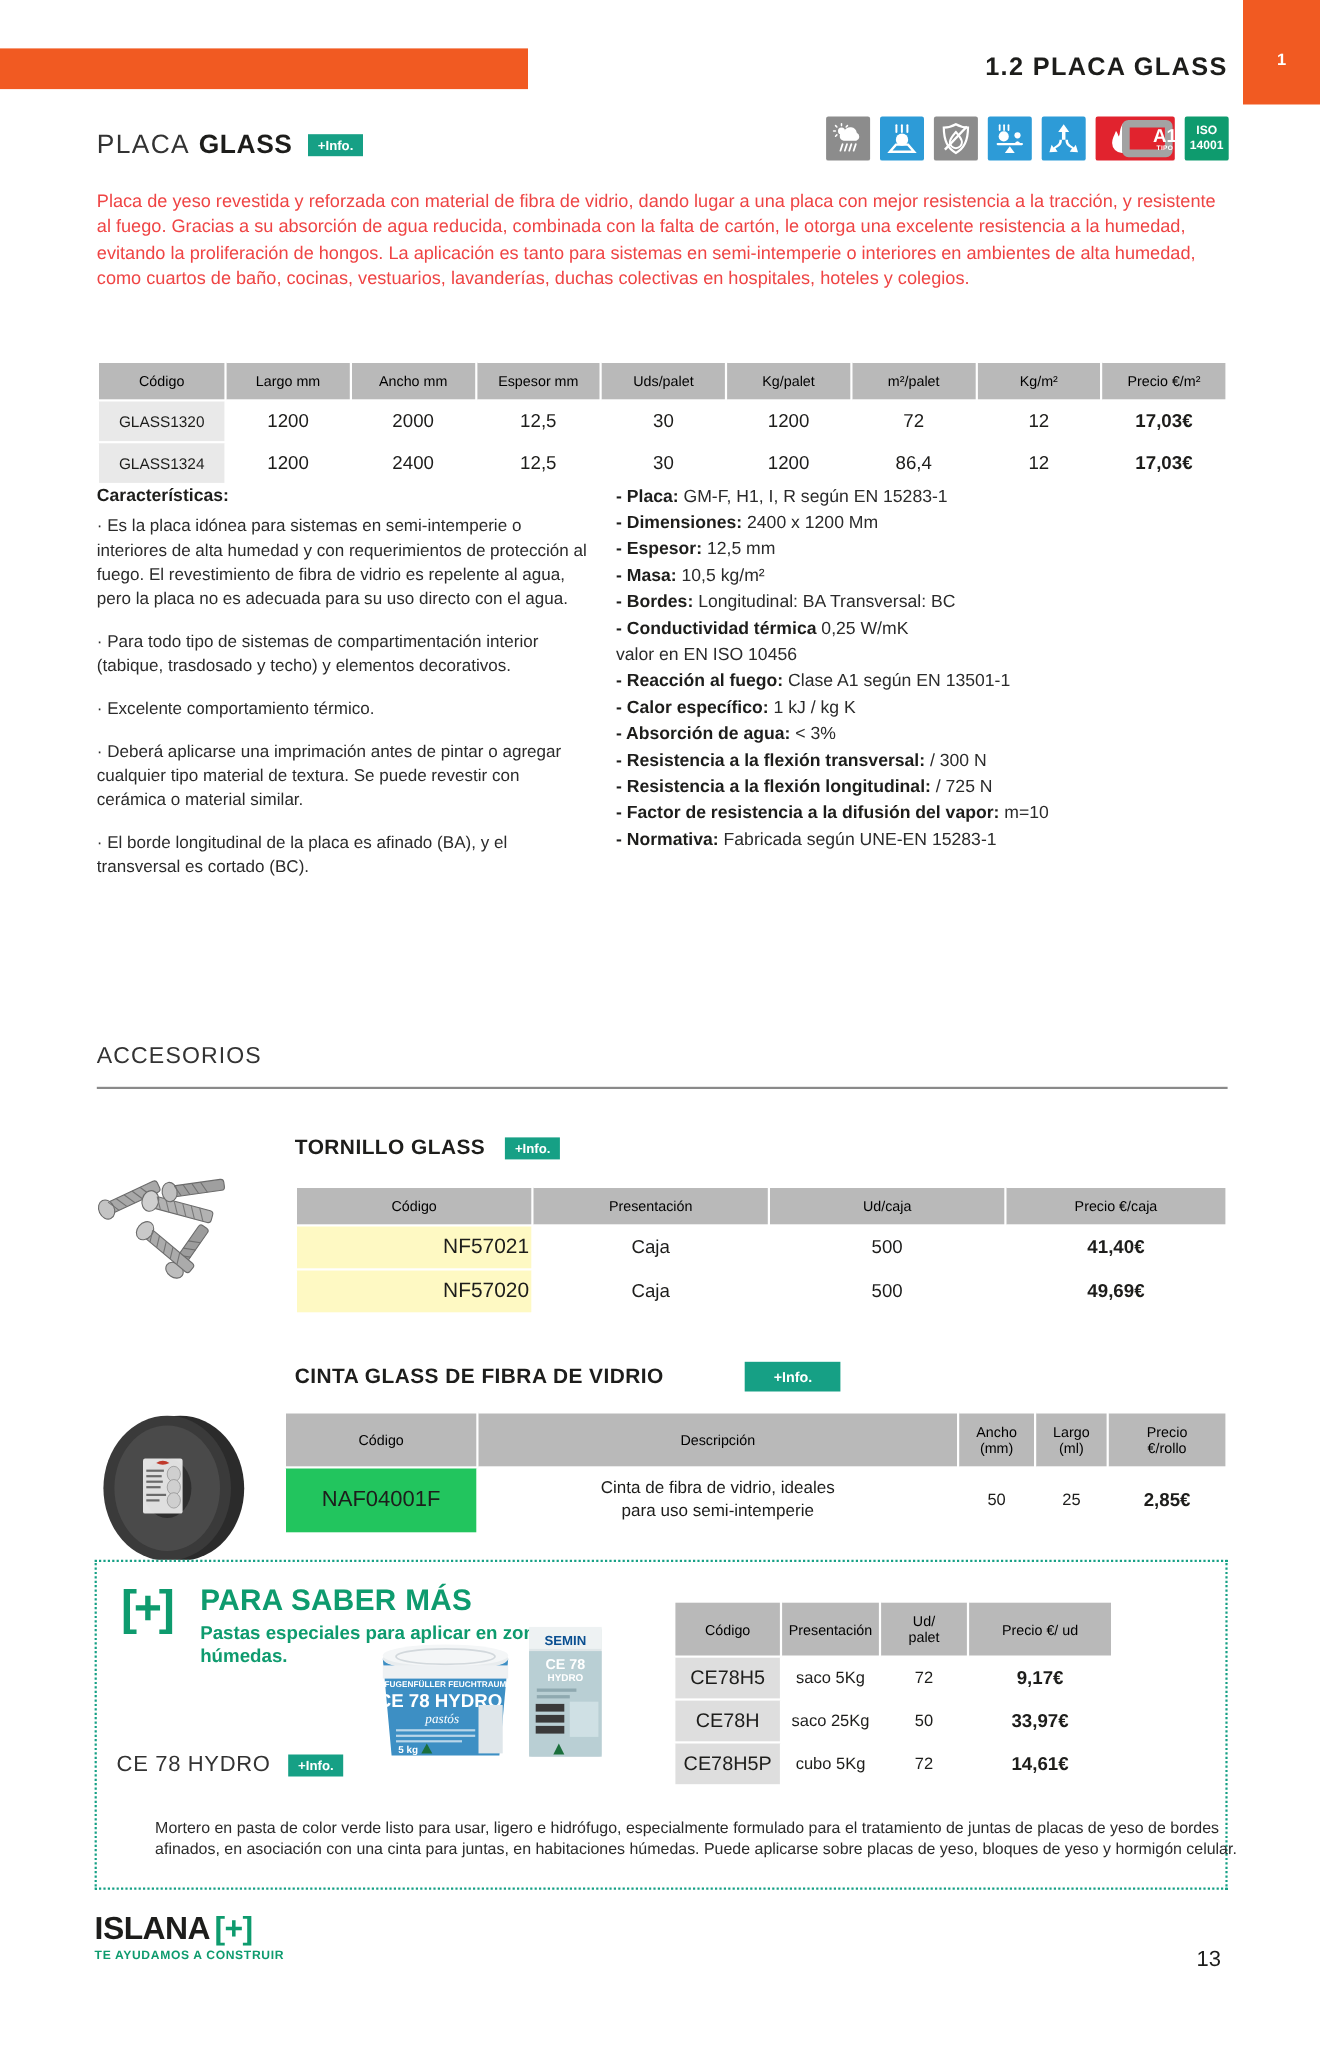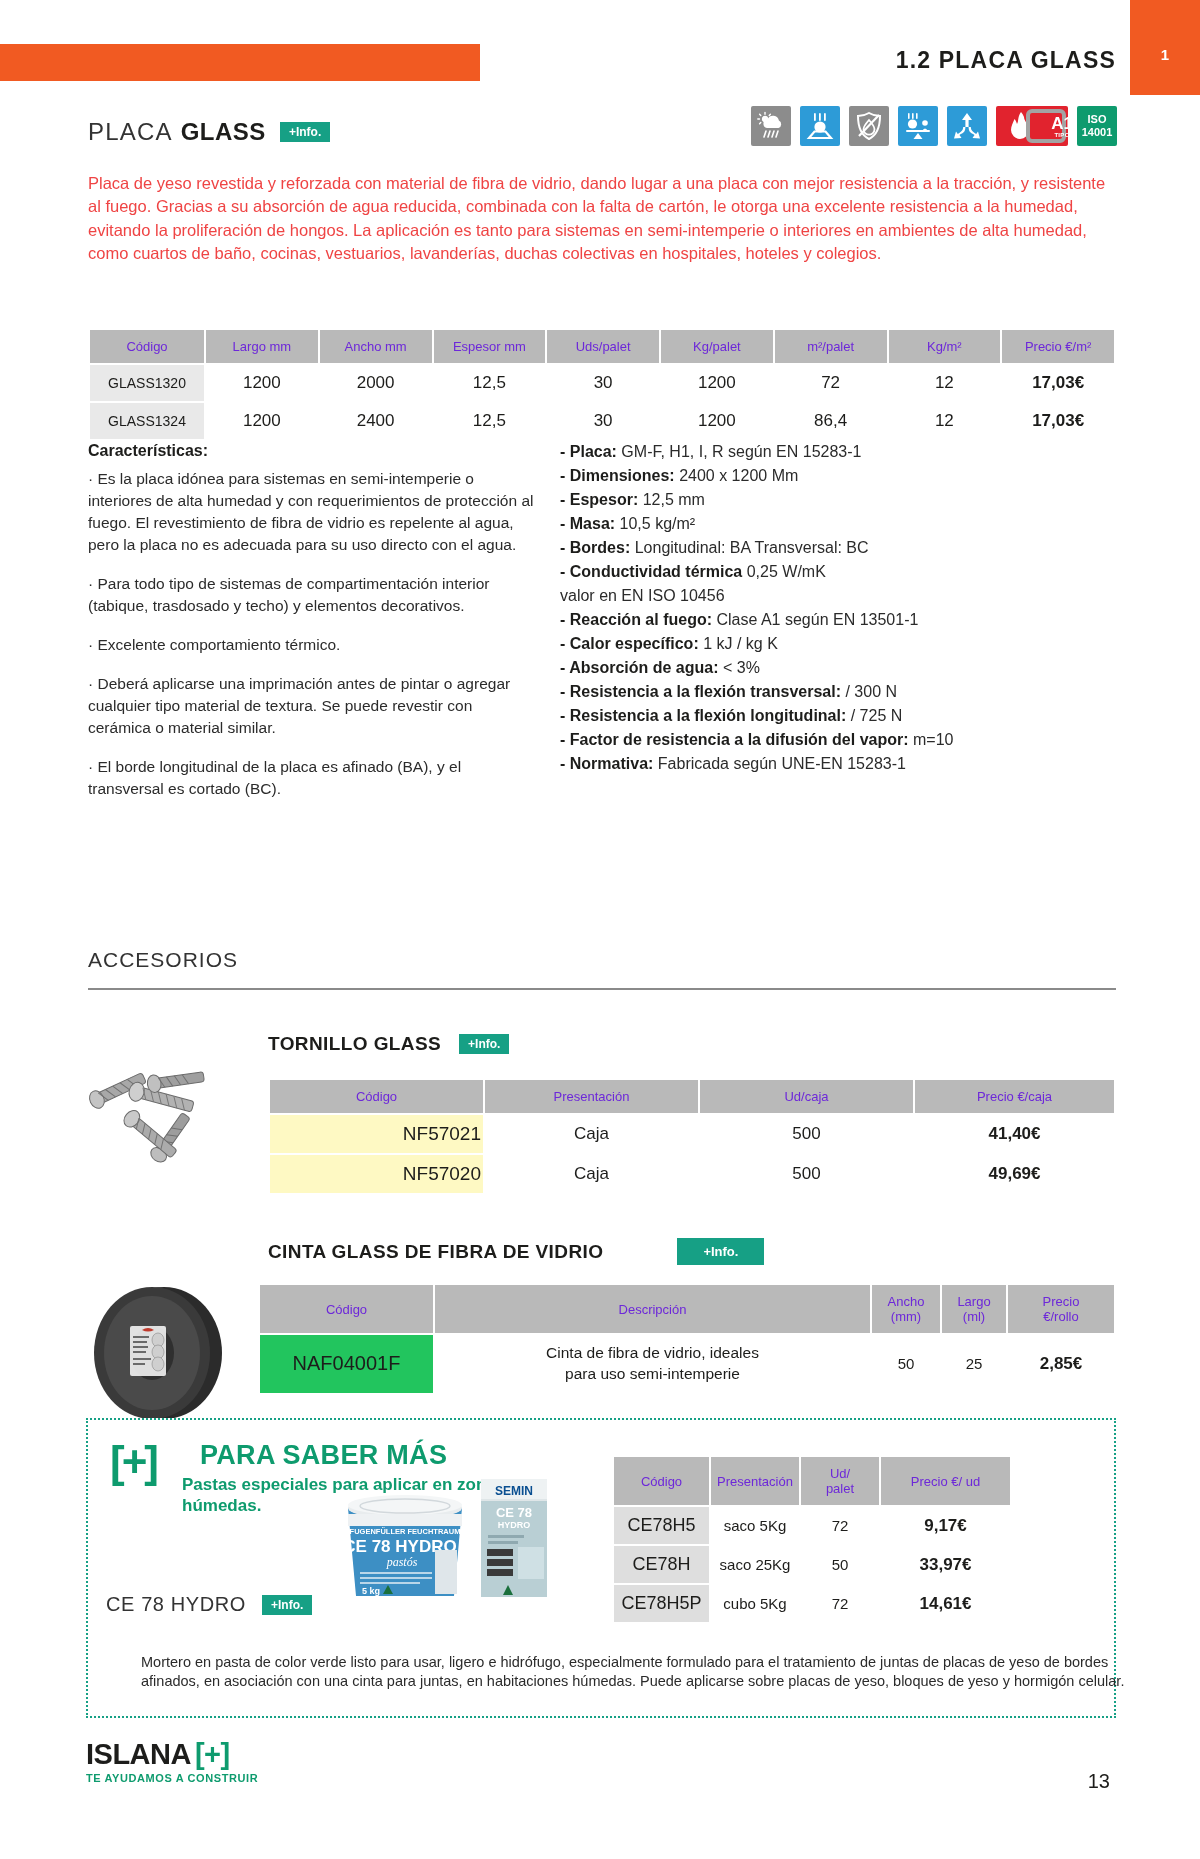--- a/index.html
+++ b/index.html
@@ -55,21 +55,21 @@
     display: flex; align-items: center; justify-content: center;
     position: relative;
   }
   .pic svg { display: block; }
   .pic.gray { background: #8c8c8c; }
   .pic.blue { background: #2d9bd7; }
   .pic.red  { background: #e1232e; width: 72px; }
   .pic.green{ background: #0e9b6e; }
   .a1chip {
     position:absolute; right:2px; top:3px; width:34px; height:34px;
-    background:#e1232e; border:4px solid #a3a3a3; border-radius:6px;
+    background:#e1232e; border:7px solid #a3a3a3; border-radius:6px;
     color:#fff; display:flex; flex-direction:column; align-items:center; justify-content:center;
     line-height:1;
     padding-left:32px;
   }
   .a1chip .big { font-size:17px; font-weight:bold; }
   .a1chip .sm { font-size:6px; font-weight:bold; letter-spacing:.3px; }
   .isochip { color:#fff; font-size:11px; font-weight:bold; text-align:center; line-height:1.15; }
 
   
   .intro {
@@ -77,21 +77,21 @@
     font-size: 16.5px; line-height: 1.42; color: #ef4444;
   }
 
   
   table.grid { border-collapse: collapse; table-layout: fixed; }
   table.grid th, table.grid td {
     border: 2px solid #ffffff;
     text-align: center; vertical-align: middle;
   }
   table.grid th {
-    background: #b9b9b9; color: #6d28d9;
+    background: #b9b9b9; color: #000000;
     font-weight: normal; font-size: 13px; padding: 9px 2px;
   }
   table.grid td { background: #ffffff; font-size: 17px; padding: 8px 2px; }
   td.price { background: #e4e4e4; font-weight: bold; font-size: 19px; }
 
   
   .tbl-main { position: absolute; left: 88px; top: 328px; width: 1028px; }
   .tbl-main th:first-child, .tbl-main td:first-child { width: 116px; }
   .tbl-main td:first-child { font-size: 14px; background: #e9e9e9; }
 
@@ -152,21 +152,21 @@
     border: 2px dotted #16a085;
     background: #fff;
   }
   .plus-logo {
     position: absolute; left: 110px; top: 1440px;
     font-size: 44px; font-weight: bold; color: #0e9b6e; letter-spacing: -3px;
     line-height: 1;
   }
   .saber-t1 {
     position: absolute; left: 182px; top: 1440px;
-    font-size: 27px; font-weight: bold; color:#0e9b6e; letter-spacing: .3px; margin-left: 18px;
+    font-size: 27px; font-weight: bold; color:#0e9b6e; letter-spacing: .3px;
   }
   .saber-t2 {
     position: absolute; left: 182px; top: 1474px; width: 330px;
     font-size: 17px; font-weight: bold; color:#0e9b6e; line-height: 1.25;
   }
   .ce-label {
     position: absolute; left: 106px; top: 1593px;
     display: flex; align-items: center; gap: 16px;
   }
   .ce-label .nm { font-size: 20px; font-weight: 300; letter-spacing: .6px; color:#333; }

